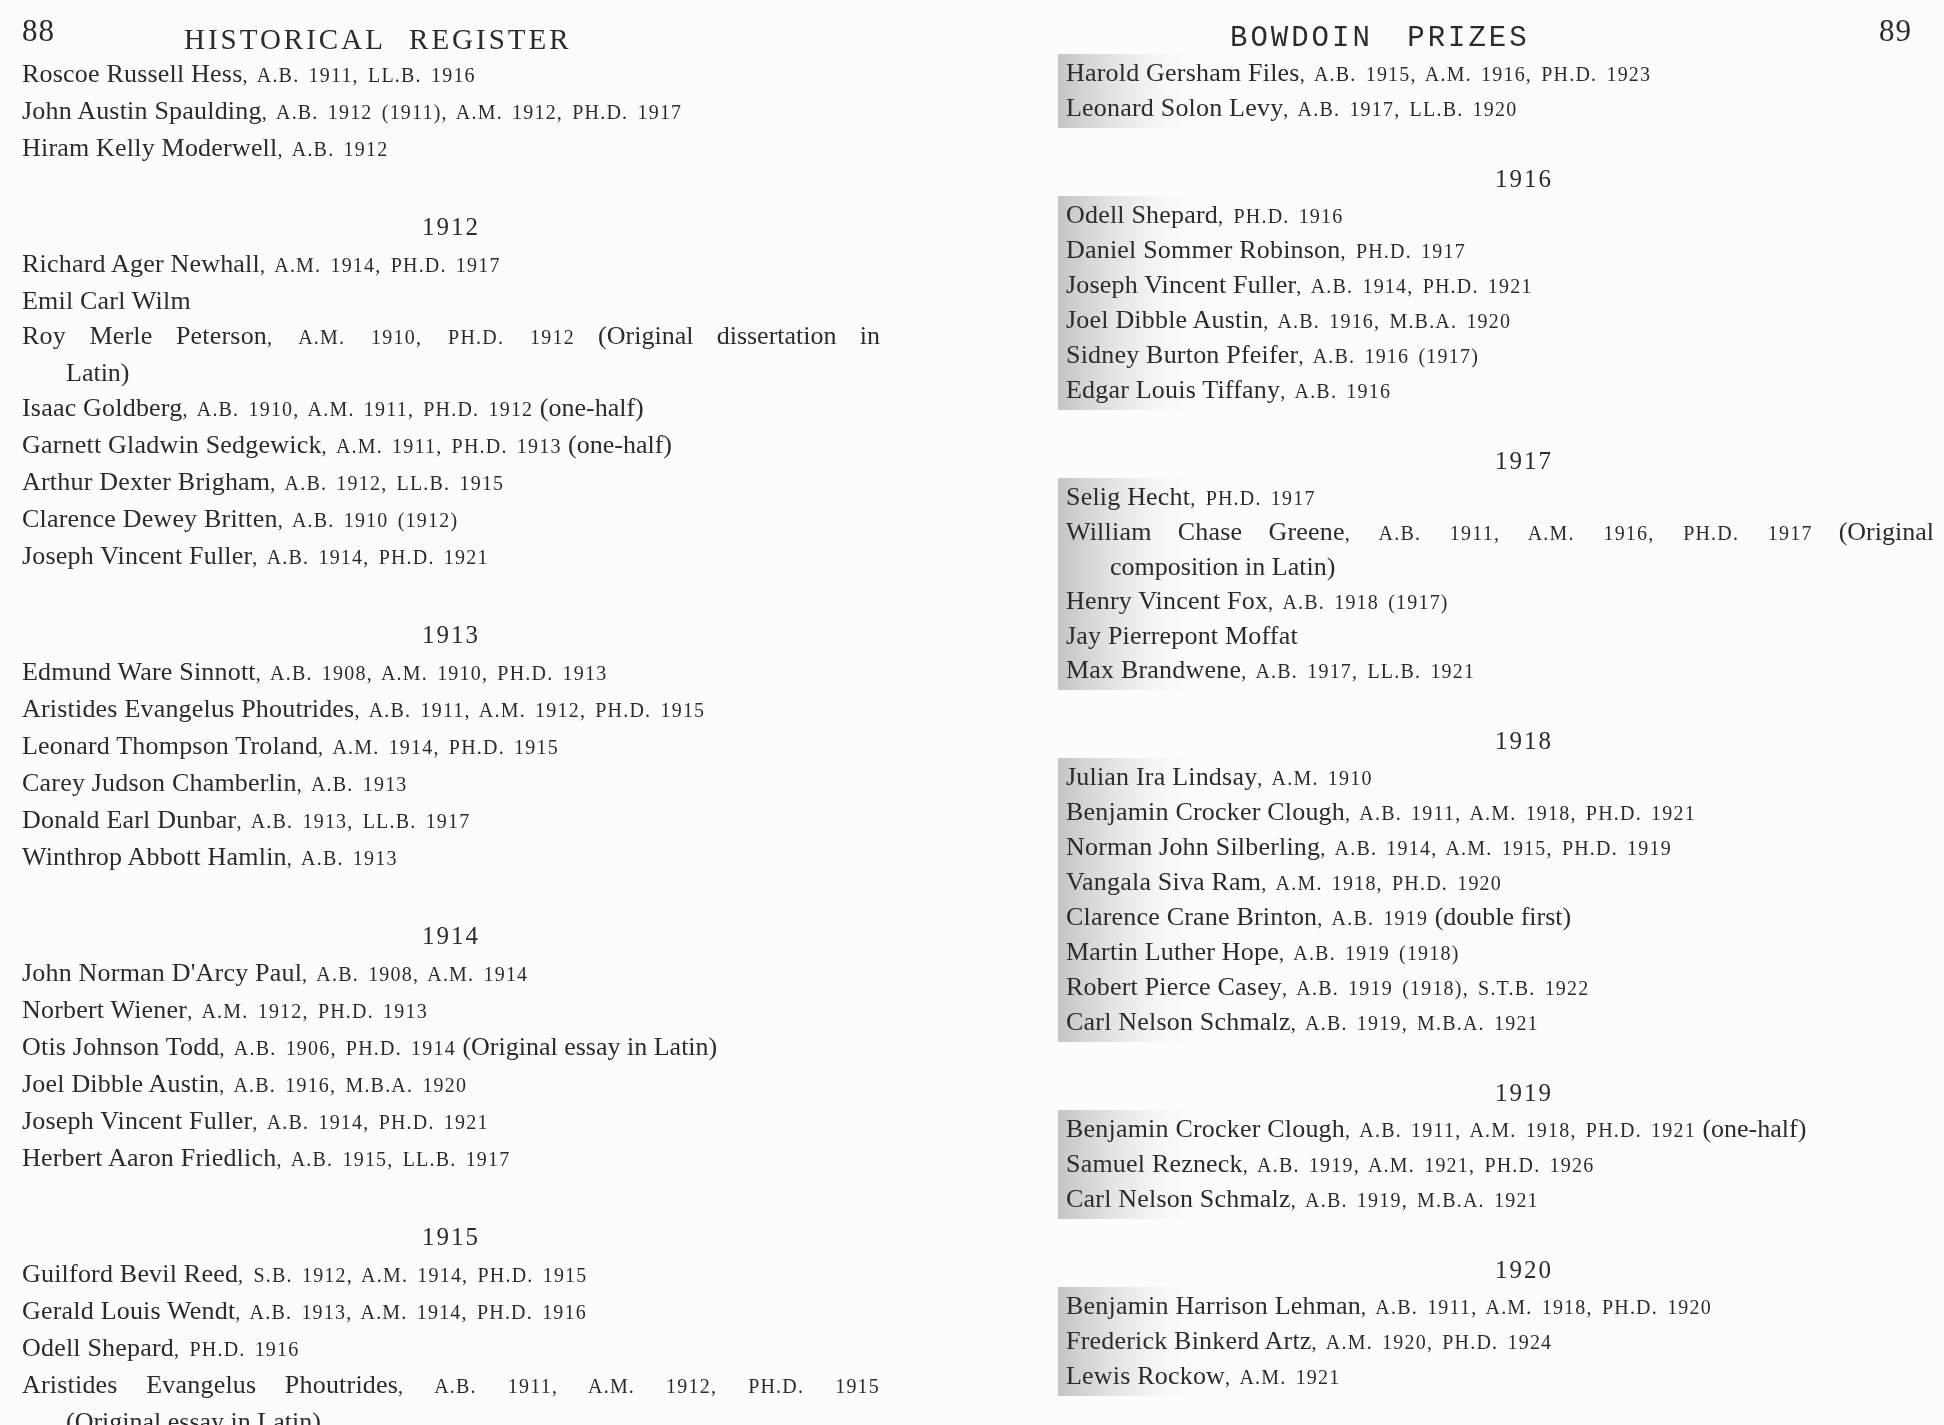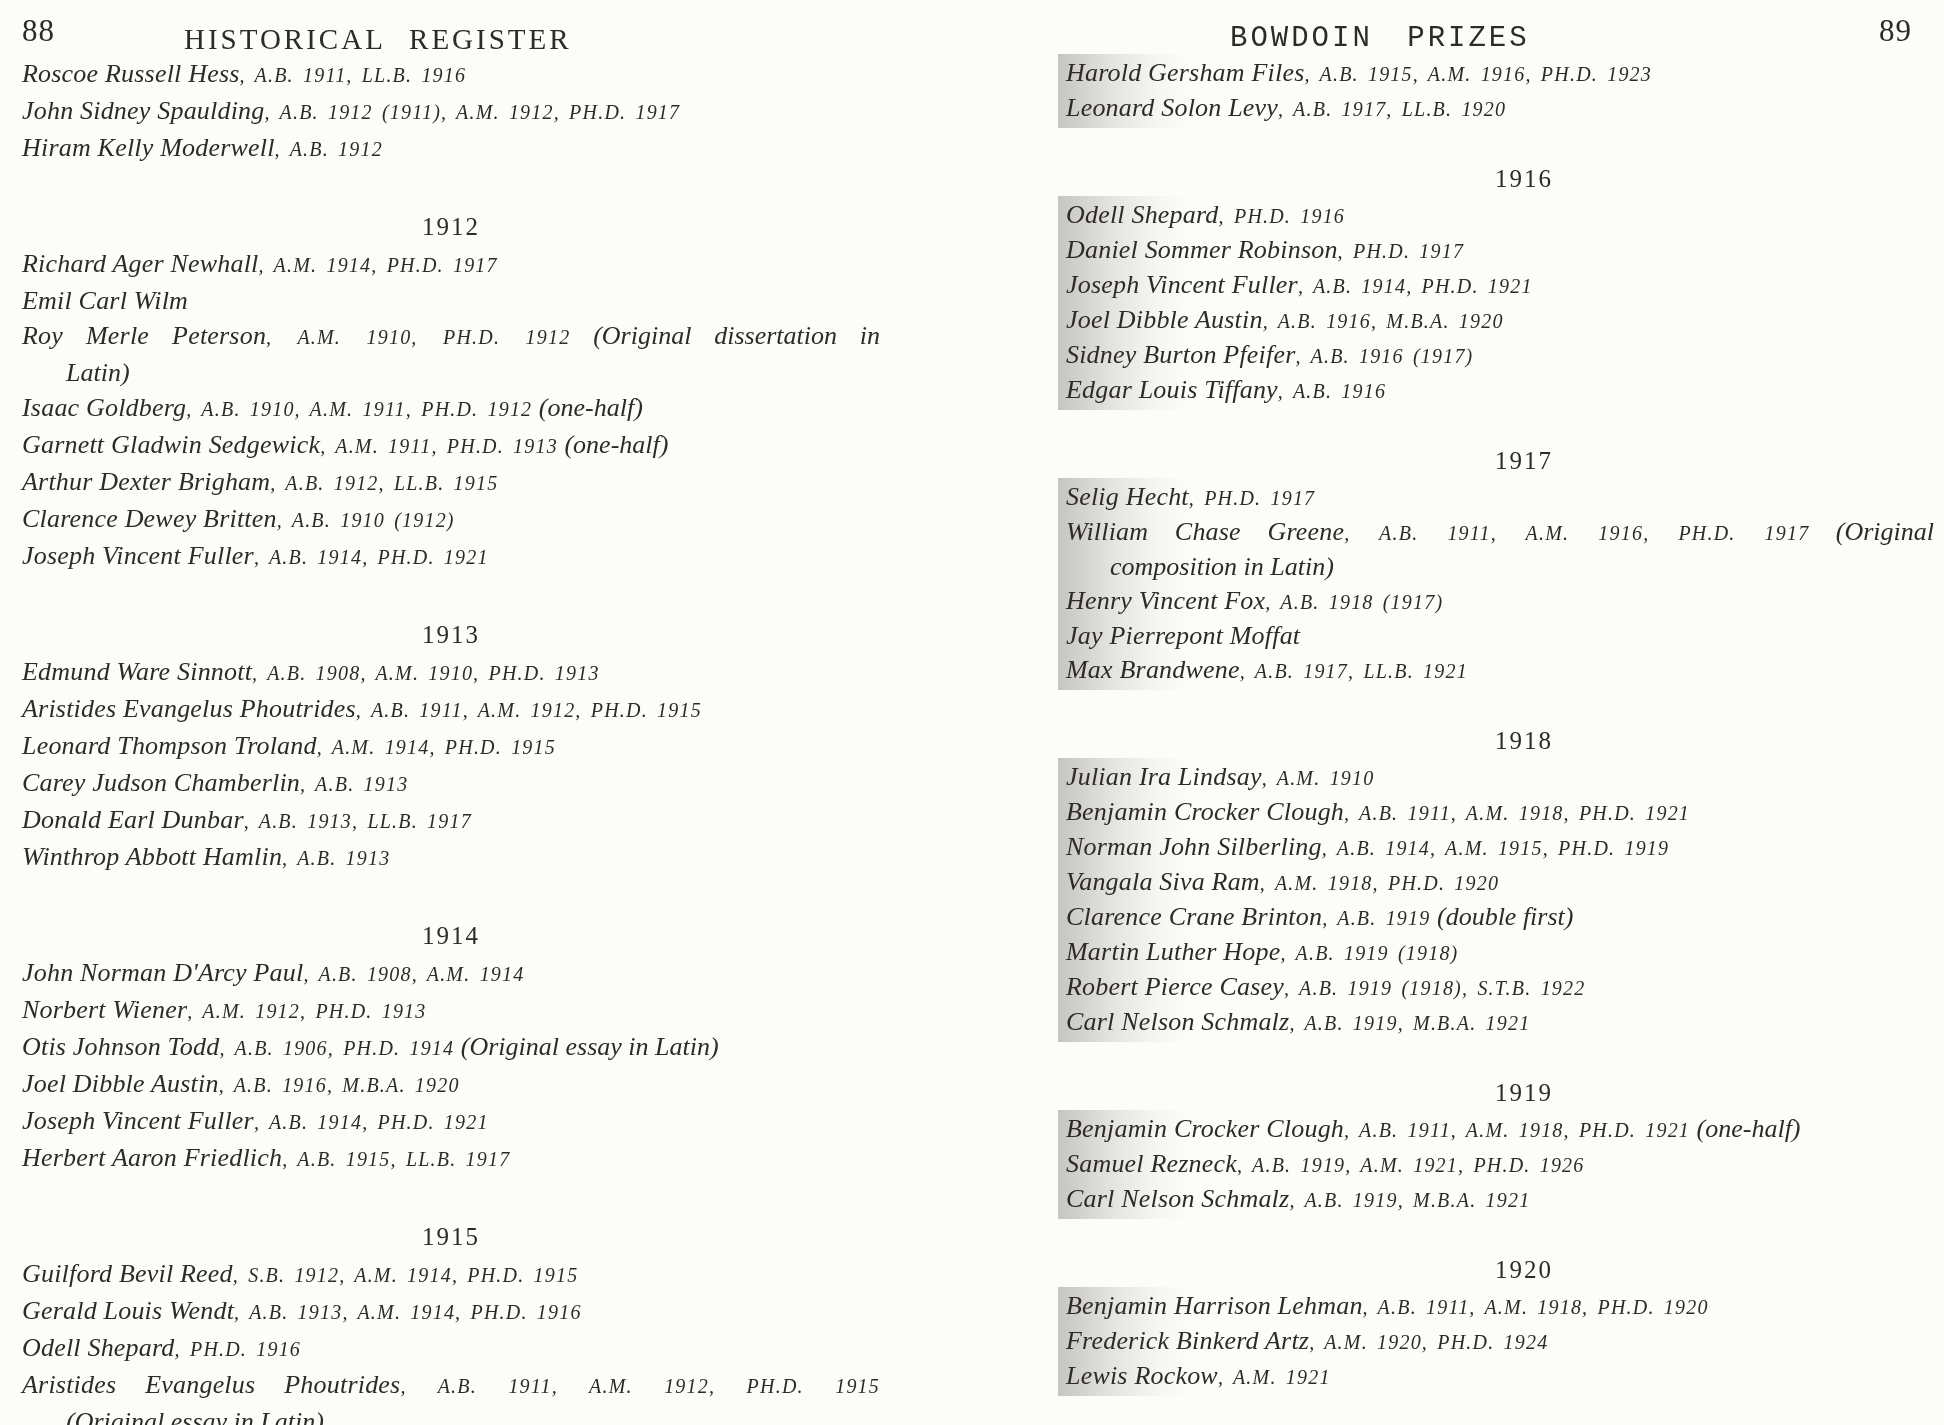--- a/index.html
+++ b/index.html
@@ -35,21 +35,21 @@
   .year{
     text-align:center;
     font-size:25px;letter-spacing:2px;
   }
   .page-left  .year{margin:42px 0 2px;line-height:35px;}
   .page-right .year{margin:36px 0 2px;line-height:34px;padding-left:48px;}
 
   .page-left  .entries{line-height:35px;}
   .page-right .entries{line-height:34px;}
 
-  .entry{font-size:26px;font-style:italic;}
+  .entry{font-size:26px;}
   .line{min-height:1em;}
   .line.just{text-align:justify;text-align-last:justify;}
   .line.cont{padding-left:44px;}
   .name{letter-spacing:0.2px;}
   .creds{font-size:20px;letter-spacing:1.2px;word-spacing:3px;}
   .note{font-size:26px;}
 
   
   .page-right .entries{position:relative;}
   .page-right .entries::before{
@@ -73,21 +73,21 @@
       <span class="page-num">88</span>
       <h1 class="title">HISTORICAL REGISTER</h1>
     </header>
     <div class="groups">
         <div class="group">
           <div class="entries">
             <div class="entry">
               <div class="line"><span class="name">Roscoe Russell Hess</span><span class="creds">, A.B. 1911, LL.B. 1916</span></div>
             </div>
             <div class="entry">
-              <div class="line"><span class="name">John Sidney Spaulding</span><span class="creds">, A.B. 1912 (1911), A.M. 1912, PH.D. 1917</span></div>
+              <div class="line"><span class="name">John Austin Spaulding</span><span class="creds">, A.B. 1912 (1911), A.M. 1912, PH.D. 1917</span></div>
             </div>
             <div class="entry">
               <div class="line"><span class="name">Hiram Kelly Moderwell</span><span class="creds">, A.B. 1912</span></div>
             </div>
           </div>
         </div>
         <div class="group">
           <div class="year">1912</div>
           <div class="entries">
             <div class="entry">

